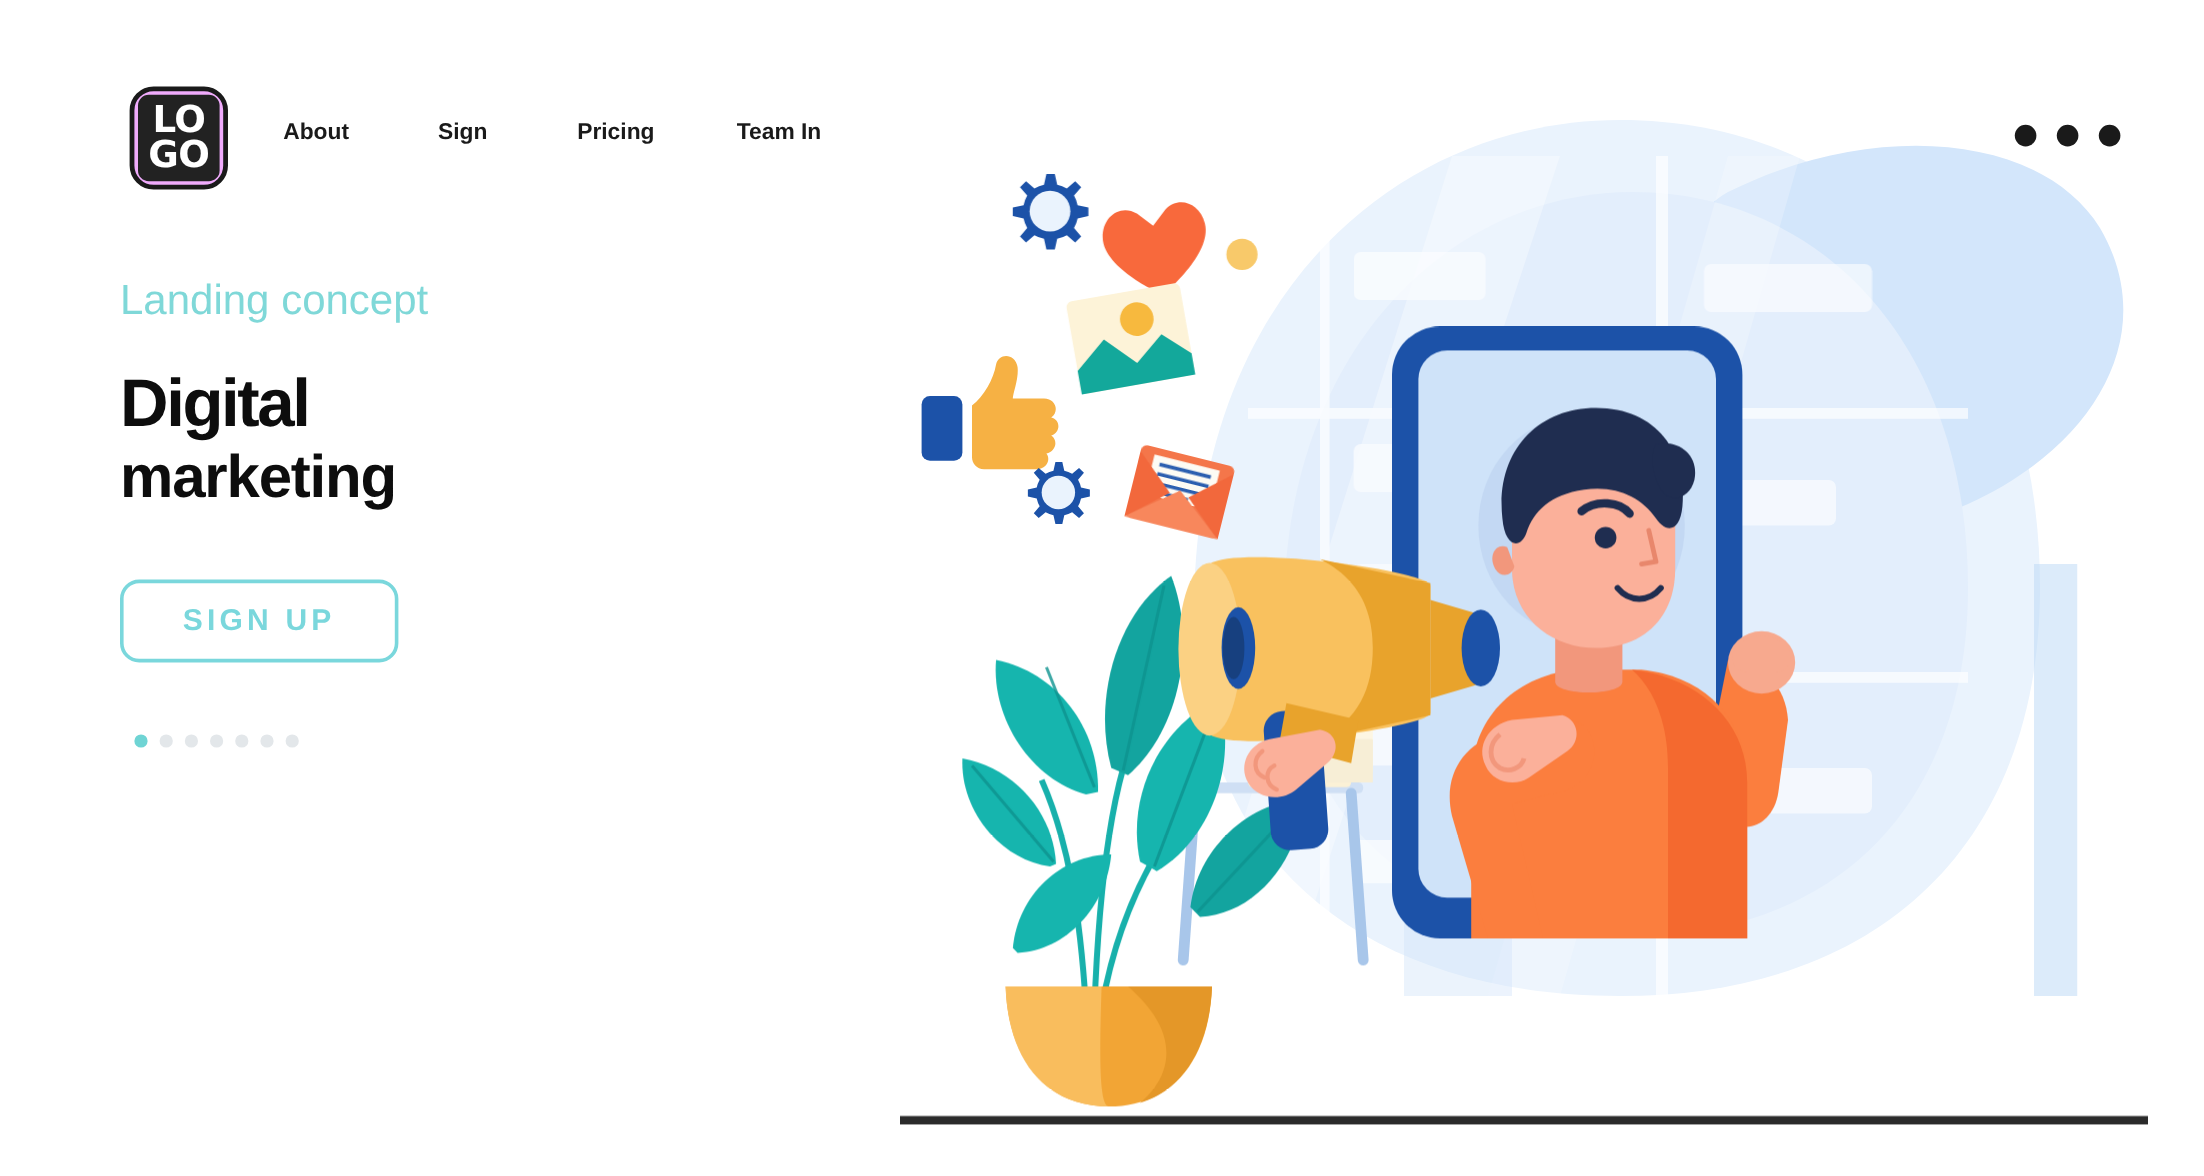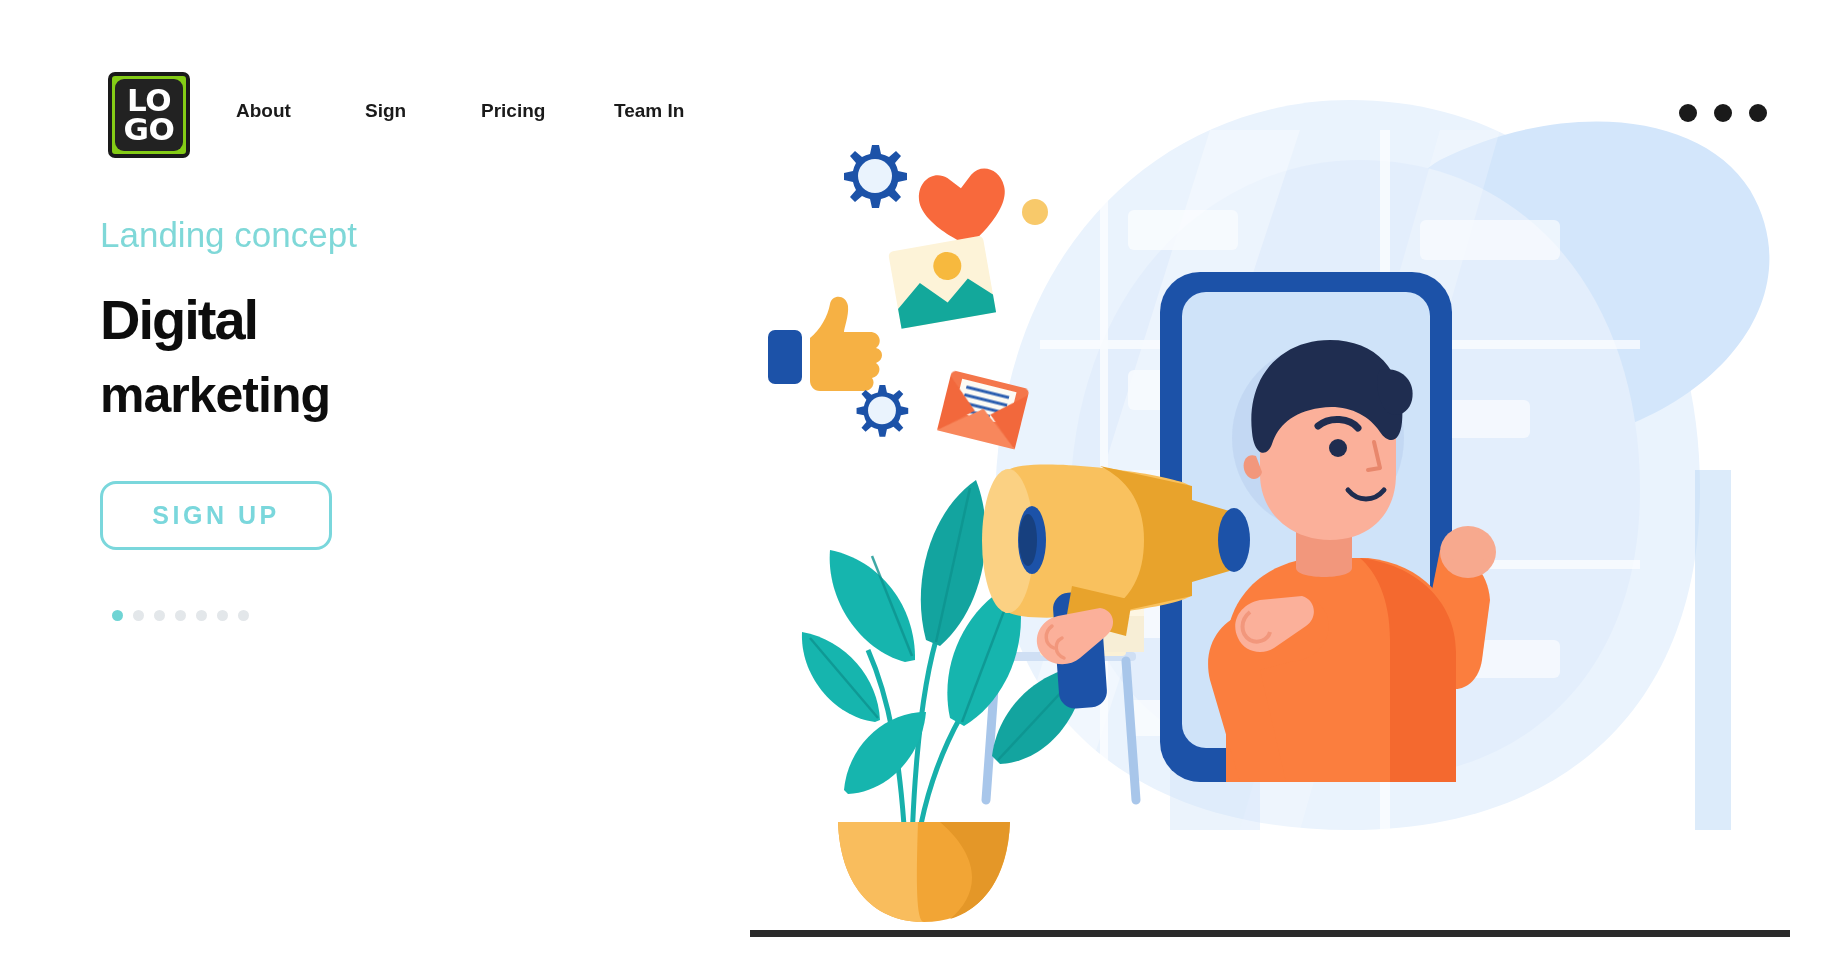--- a/index.html
+++ b/index.html
@@ -25,22 +25,22 @@
     width: 1837px;
     height: 200px;
   }
   .logo {
     position: absolute;
     left: 108px;
     top: 72px;
     width: 82px;
     height: 86px;
     border: 4px solid #1a1a1a;
-    border-radius: 7px;
-    background: #84cc16;
+    border-radius: 20px;
+    background: #f0abfc;
     padding: 3px;
   }
   .logo-inner {
     width: 100%;
     height: 100%;
     background: #222222;
     border-radius: 9px;
     display: flex;
     flex-direction: column;
     align-items: center;
@@ -96,35 +96,36 @@
     left: 100px;
     top: 215px;
     width: 620px;
   }
   .eyebrow {
     font-size: 35px;
     color: #7fd8d8;
     letter-spacing: 0px;
     margin-bottom: 38px;
     font-weight: normal;
+    margin-top: 16px;
   }
   .title-main {
     font-size: 56px;
     font-weight: bold;
     color: #0d0d0d;
     letter-spacing: -2px;
     line-height: 0.96;
   }
   .title-sub {
     font-size: 50px;
     font-weight: bold;
     color: #0d0d0d;
     letter-spacing: -1px;
     line-height: 1.15;
-    margin-top: 20px;
+    margin-top: 6px;
   }
   .signup-btn {
     display: flex;
     align-items: center;
     justify-content: center;
     width: 232px;
     height: 69px;
     margin-top: 57px;
     border: 3px solid #7ad7dc;
     border-radius: 16px;

